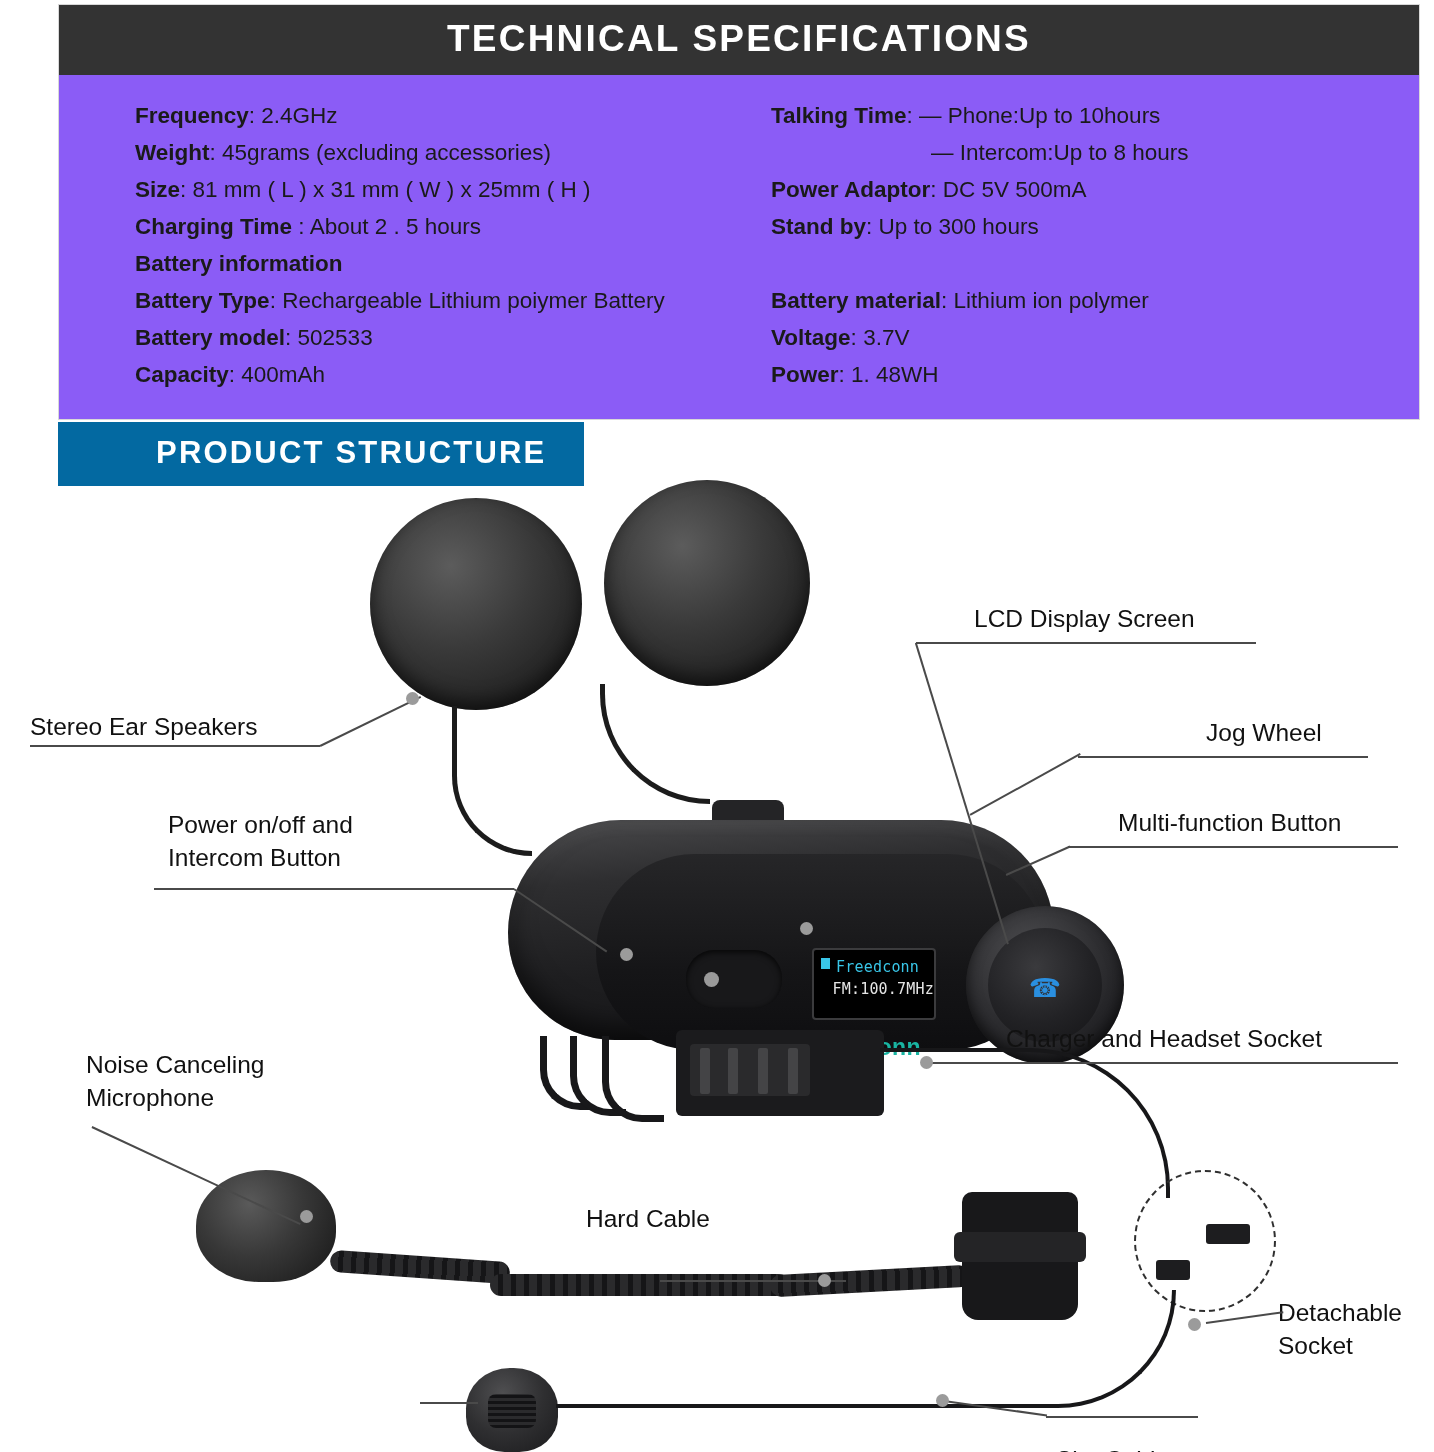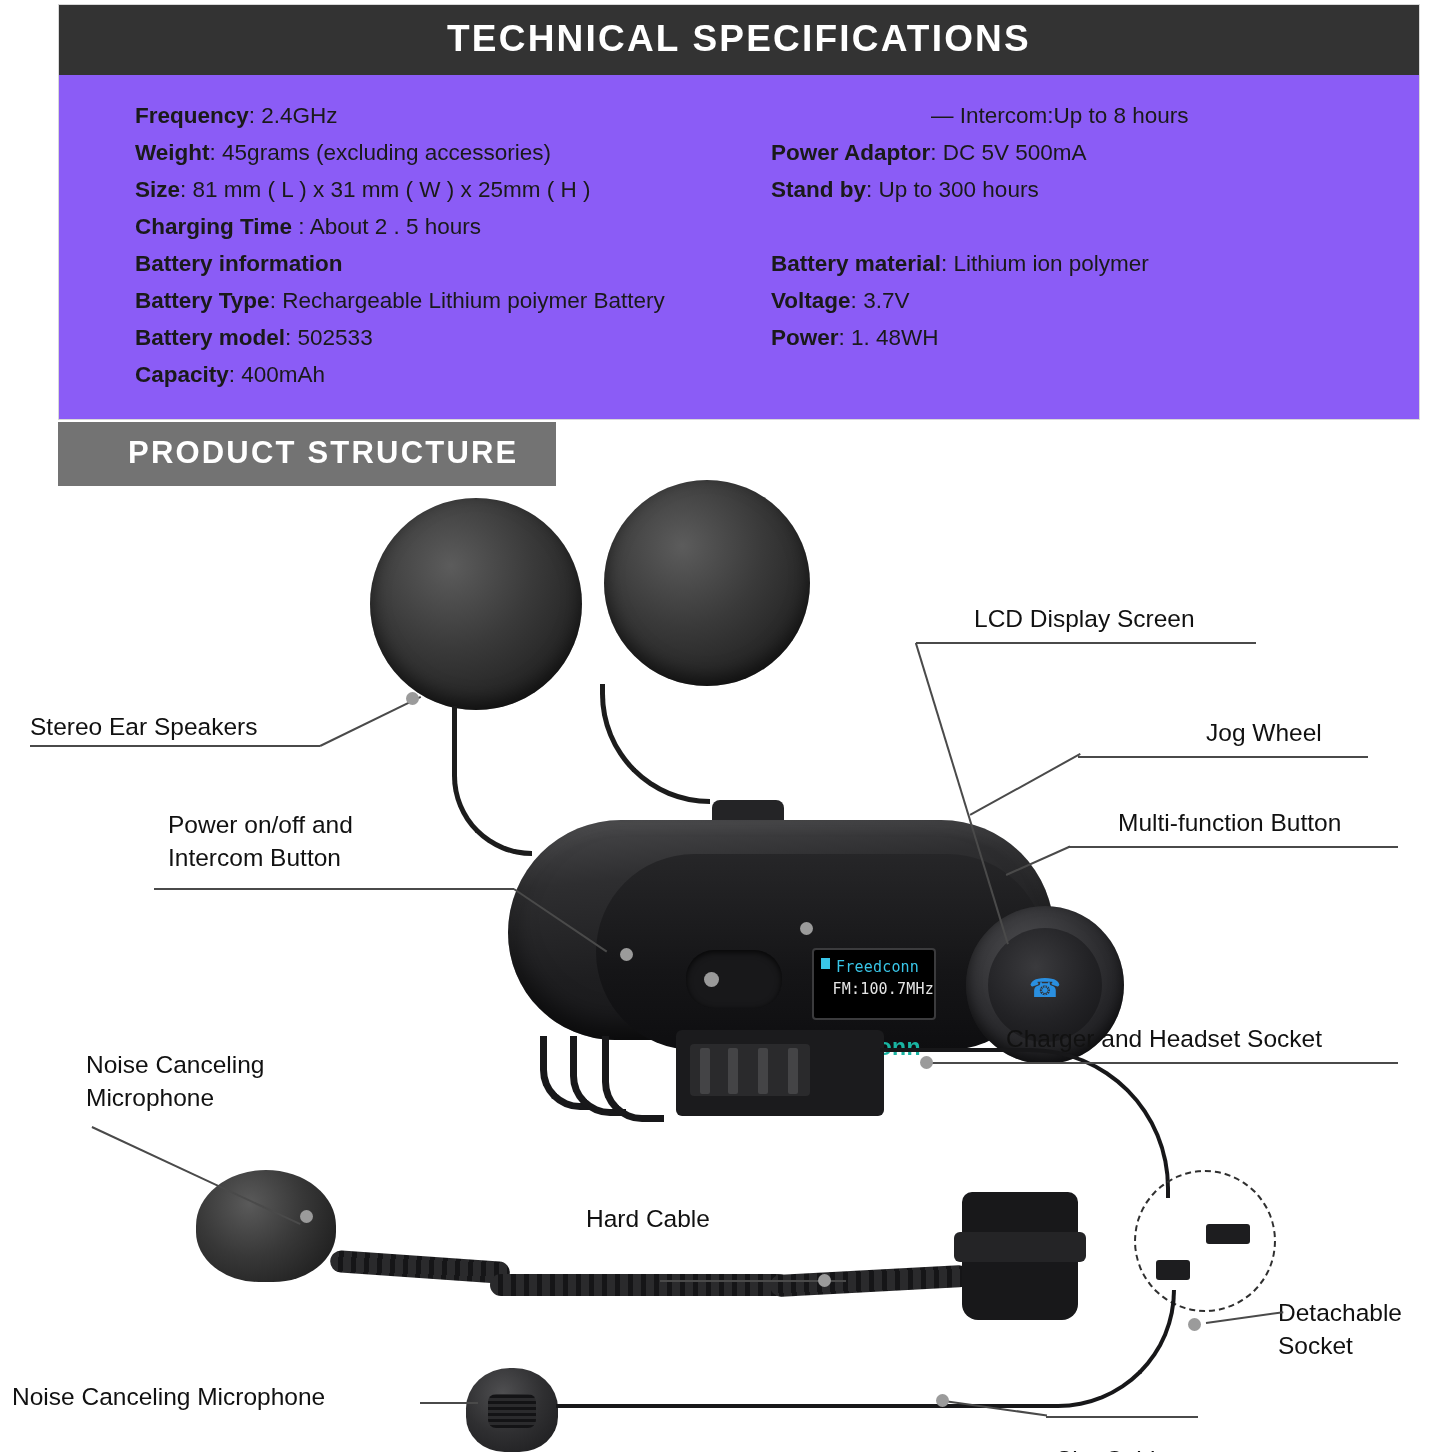--- a/index.html
+++ b/index.html
@@ -45,26 +45,26 @@
   .spec-col.right { width: 660px; padding-left: 62px; }
   .spec-line { white-space: nowrap; }
   .spec-line b { font-weight: bold; }
   .spec-line .indent { display: inline-block; width: 160px; }
   .gap-row { height: 37px; }
 
   
   .ps-header {
     position: absolute;
     left: 58px; top: 422px;
-    background: #737373;
+    background: #0369a1;
     color: #ffffff;
     font-size: 31px;
     font-weight: bold;
     letter-spacing: 2.2px;
-    padding: 13px 38px 15px 70px;
+    padding: 13px 38px 15px 98px;
   }
 
   
   .diagram {
     position: absolute;
     left: 0; top: 470px;
     width: 1434px; height: 982px;
   }
 
   .label {
@@ -354,20 +354,23 @@
       <div class="spec-line">
         <b>Battery model</b><span>: </span><span>502533</span>
       </div>
       <div class="spec-line">
         <b>Capacity</b><span>: </span><span>400mAh</span>
       </div>
     </div>
 
     <div class="spec-col right">
       <div class="spec-line">
+        <b>Talking Time</b><span>: </span><span>— Phone:Up to 10hours</span>
+      </div>
+      <div class="spec-line">
         <span class="indent"></span><span>— Intercom:Up to 8 hours</span>
       </div>
       <div class="spec-line">
         <b>Power Adaptor</b><span>: </span><span>DC 5V 500mA</span>
       </div>
       <div class="spec-line">
         <b>Stand by</b><span>: </span><span>Up to 300 hours</span>
       </div>
       <div class="gap-row">&nbsp;</div>
       <div class="spec-line">
@@ -466,21 +469,20 @@
   <div class="ln" style="left:514px; top:418px; width:112px; transform:rotate(34deg);"></div>
   <div class="dot" style="left:620px; top:478px;"></div>
 
   <div class="label wrap" style="left:86px; top:578px; width:280px;">
     <span>Noise Canceling</span><br>
     <span>Microphone</span>
   </div>
   <div class="ln" style="left:92px; top:656px; width:230px; transform:rotate(25deg);"></div>
   <div class="dot" style="left:300px; top:740px;"></div>
 
-  <div class="label" style="left:12px; top:910px;">Noise Canceling Microphone</div>
   <div class="ln" style="left:420px; top:932px; width:58px;"></div>
 
   <div class="label" style="left:586px; top:732px;">Hard Cable</div>
   <div class="ln" style="left:660px; top:768px; width:0px; height:42px; transform:rotate(90deg); transform-origin:0 0;"></div>
   <div class="ln" style="left:660px; top:810px; width:186px;"></div>
   <div class="dot" style="left:818px; top:804px;"></div>
 
   <div class="label" style="left:974px; top:132px;">LCD Display Screen</div>
   <div class="ln" style="left:916px; top:172px; width:340px;"></div>
   <div class="ln" style="left:916px; top:172px; width:315px; transform:rotate(73deg);"></div>

